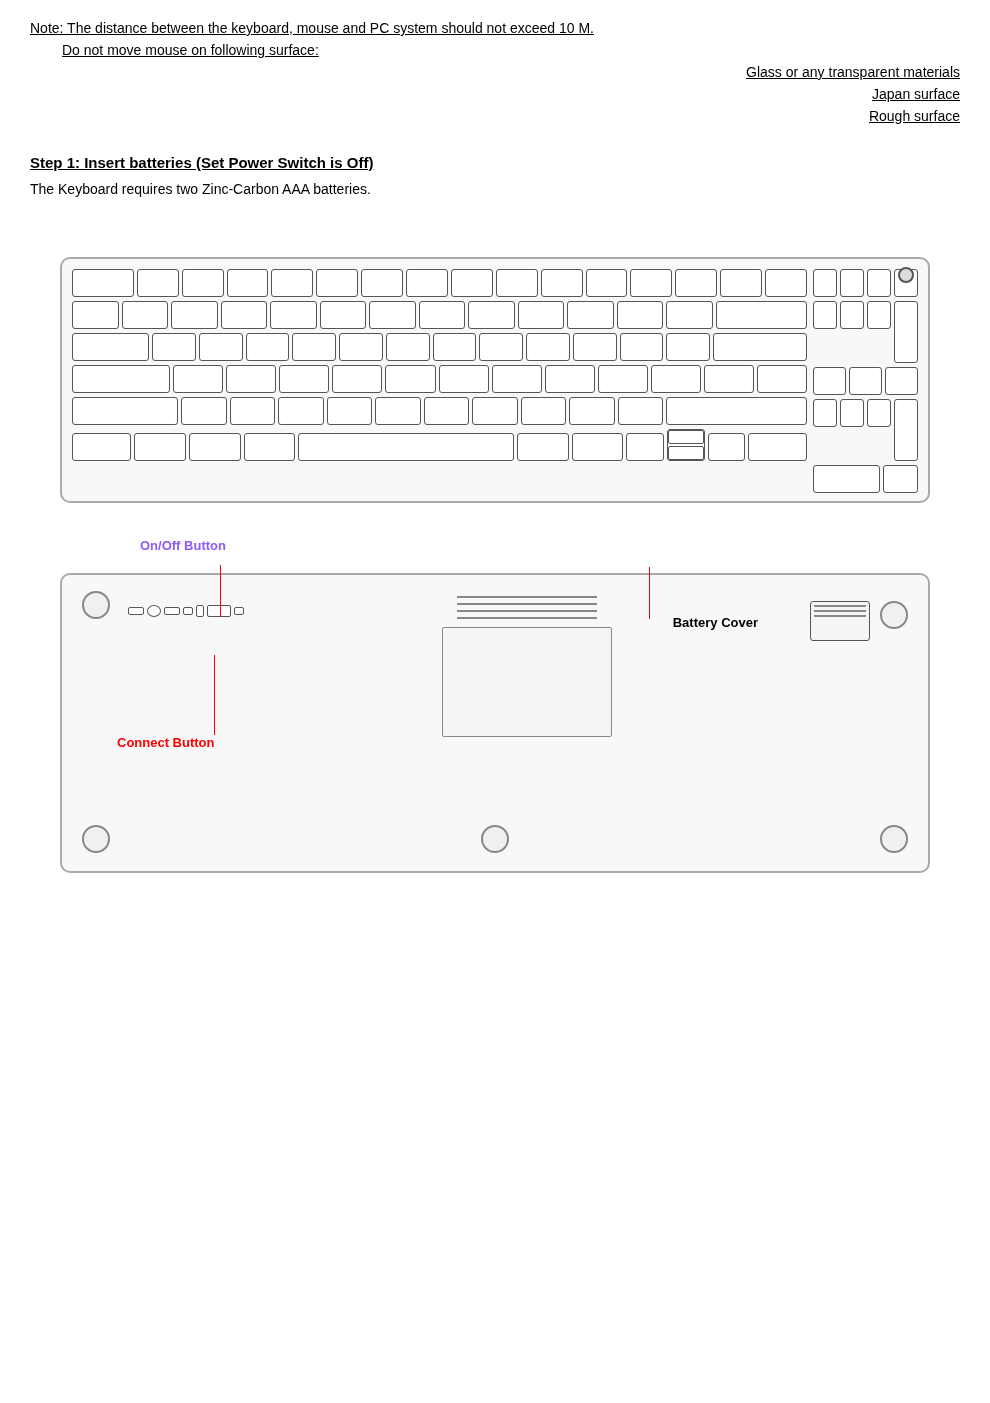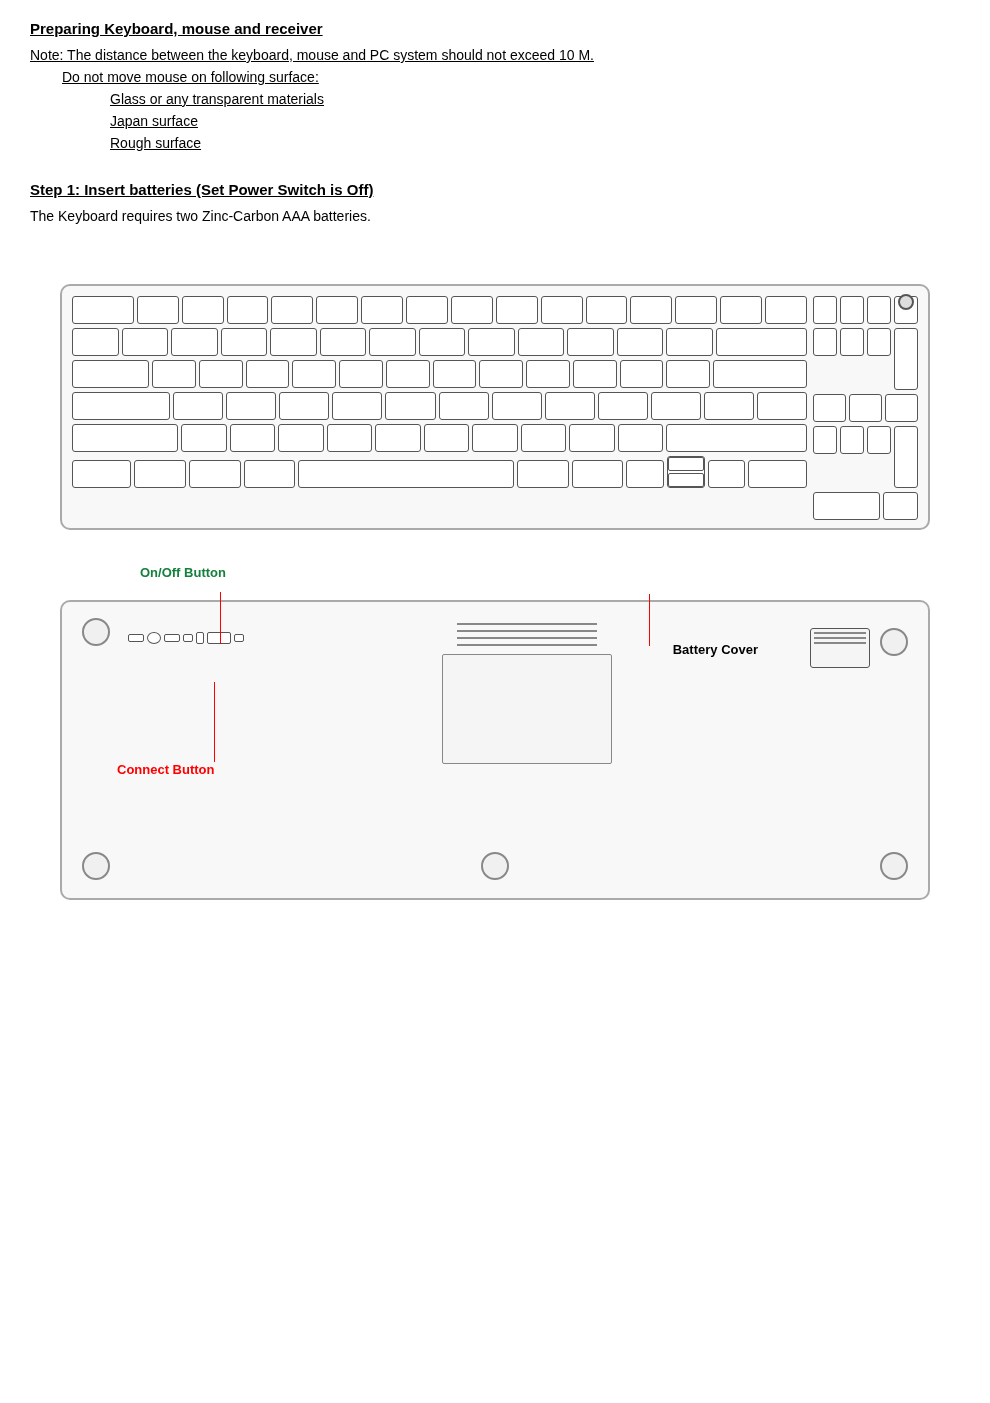--- a/index.html
+++ b/index.html
@@ -15,21 +15,21 @@
     .title {
       font-weight: bold;
       text-decoration: underline;
       margin-bottom: 10px;
       font-size: 15px;
     }
     .note-line {
       margin-bottom: 6px;
     }
     .indent1 { margin-left: 32px; }
-    .indent2 { margin-left: 80px; }
+    .indent2 { margin-left: 80px; text-align: right; }
     .section { margin-bottom: 20px; text-decoration: underline; }
     .step-title {
       font-weight: bold;
       text-decoration: underline;
       margin-top: 30px;
       margin-bottom: 10px;
       font-size: 15px;
     }
     
     .keyboard-container {
@@ -137,21 +137,20 @@
       background: #f5f5f5;
       border-radius: 2px;
       margin-top: 8px;
     }
   </style>
 </head>
 <body>
 
 <div>
 
-  <div class="title">Preparing Keyboard, mouse and receiver</div>
 
   <div class="section">
     <div class="note-line">Note: The distance between the keyboard, mouse and PC system should not exceed 10 M.</div>
     <div class="note-line indent1">Do not move mouse on following surface:</div>
     <div class="note-line indent2">Glass or any transparent materials</div>
     <div class="note-line indent2">Japan surface</div>
     <div class="note-line indent2">Rough surface</div>
   </div>
 
   <div class="step-title">Step 1: Insert batteries (Set Power Switch is Off)</div>
@@ -305,21 +304,21 @@
             <div class="num-key"></div>
           </div>
         </div>
       </div>
     </div>
   </div>
 
   <div class="bottom-keyboard-container">
 
     <div style="position:relative; height:40px;">
-      <div style="position:absolute; left:80px; top:5px; color:#15803d; font-size:13px; font-weight:bold;">On/Off Button</div>
+      <div style="position:absolute; left:80px; top:5px; color:#8b5cf6; font-size:13px; font-weight:bold;">On/Off Button</div>
     </div>
 
     <div class="bottom-keyboard-body">
 
       <div style="position:absolute; left:158px; top:-10px; width:1px; height:52px; background:red;"></div>
 
       <div style="position:absolute; left:152px; top:80px; width:1px; height:80px; background:red;"></div>
 
       <div style="position:absolute; left:55px; top:160px; color:red; font-size:13px; font-weight:bold;">Connect Button</div>
 

